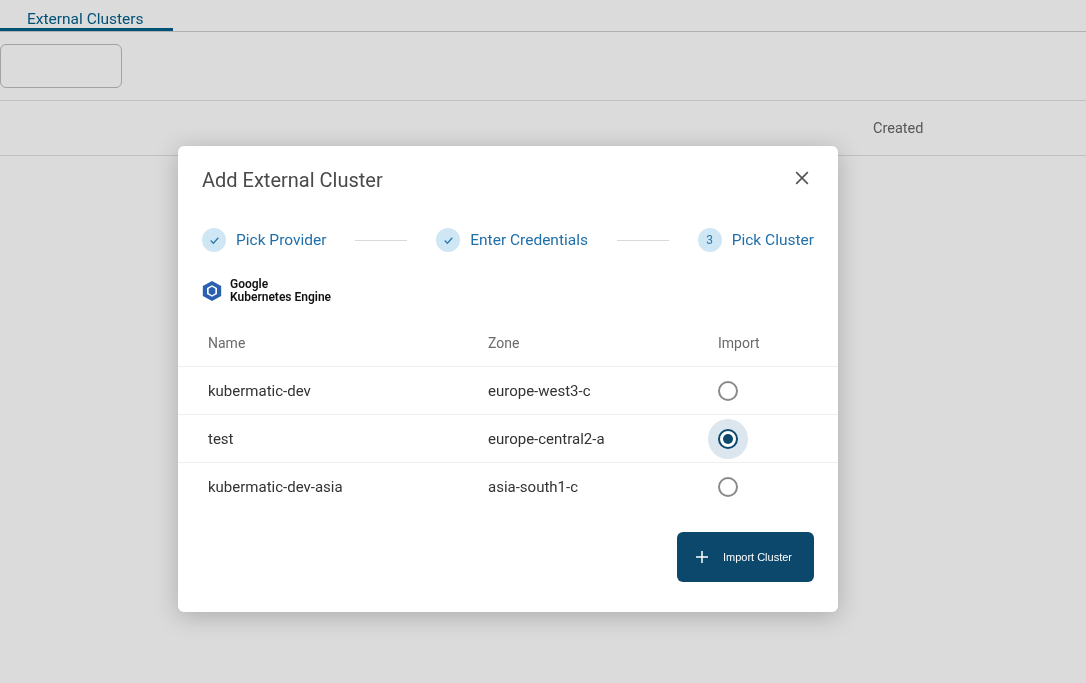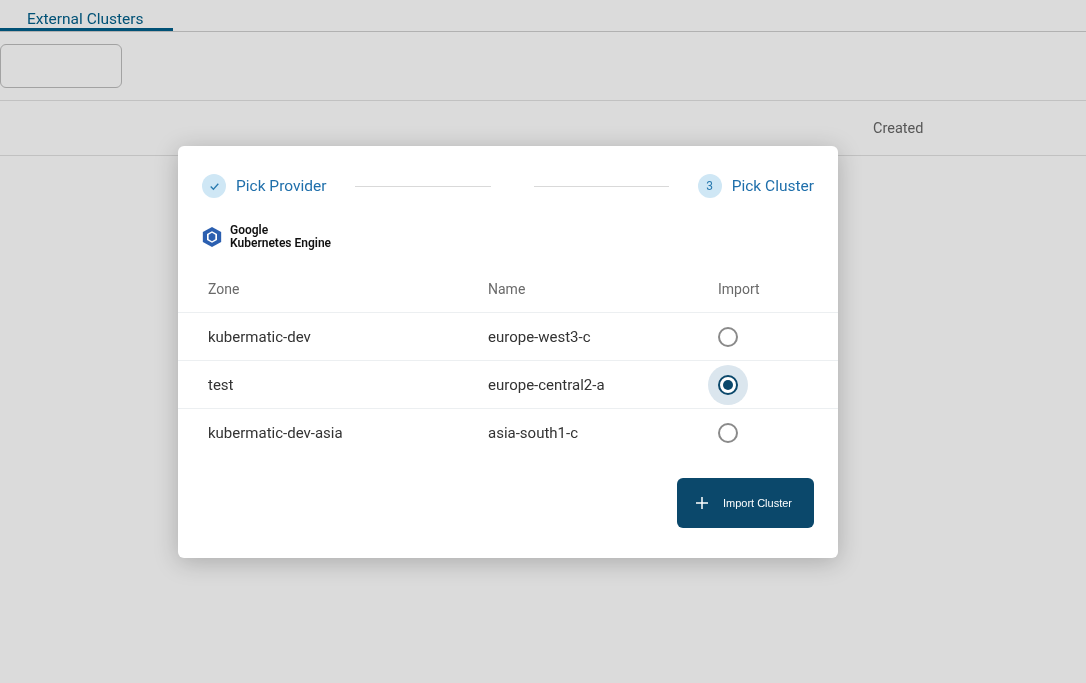--- a/index.html
+++ b/index.html
@@ -308,31 +308,47 @@
     <div class="table-header">
       <span class="th-created">Created</span>
     </div>
   </div>
 
   <div class="overlay-wrap">
     <div class="backdrop"></div>
 
     <div class="dialog">
 
+      <div class="dialog-header">
+        <div class="dialog-title">Add External Cluster</div>
+        <span class="close-icon">
+          <svg viewBox="0 0 24 24" fill="none">
+            <path d="M5 5 L19 19 M19 5 L5 19"></path>
+          </svg>
+        </span>
+      </div>
 
       <div class="stepper">
         <div class="step">
           <span class="step-bubble">
             <svg viewBox="0 0 24 24">
                 <path d="M5 12l5 5L19 7"></path>
               </svg>
           </span>
           <span class="step-label">Pick Provider</span>
         </div>
         <div class="step-line"></div>
+        <div class="step">
+          <span class="step-bubble">
+            <svg viewBox="0 0 24 24">
+                <path d="M5 12l5 5L19 7"></path>
+              </svg>
+          </span>
+          <span class="step-label">Enter Credentials</span>
+        </div>
         <div class="step-line"></div>
         <div class="step">
           <span class="step-bubble">3</span>
           <span class="step-label">Pick Cluster</span>
         </div>
       </div>
 
       <div class="provider-logo">
         <span class="provider-hex">
           <svg viewBox="0 0 24 26">
@@ -342,22 +358,22 @@
           </svg>
         </span>
         <div class="provider-text">
           <div>Google</div>
           <div>Kubernetes Engine</div>
         </div>
       </div>
 
       <div class="grid">
         <div class="grid-head">
+          <span>Name</span>
           <span>Zone</span>
-          <span>Name</span>
           <span>Import</span>
         </div>
 
         <div class="grid-row">
           <span>kubermatic-dev</span>
           <span>europe-west3-c</span>
           <span class="import-cell">
             <span class="radio"></span>
           </span>
         </div>

